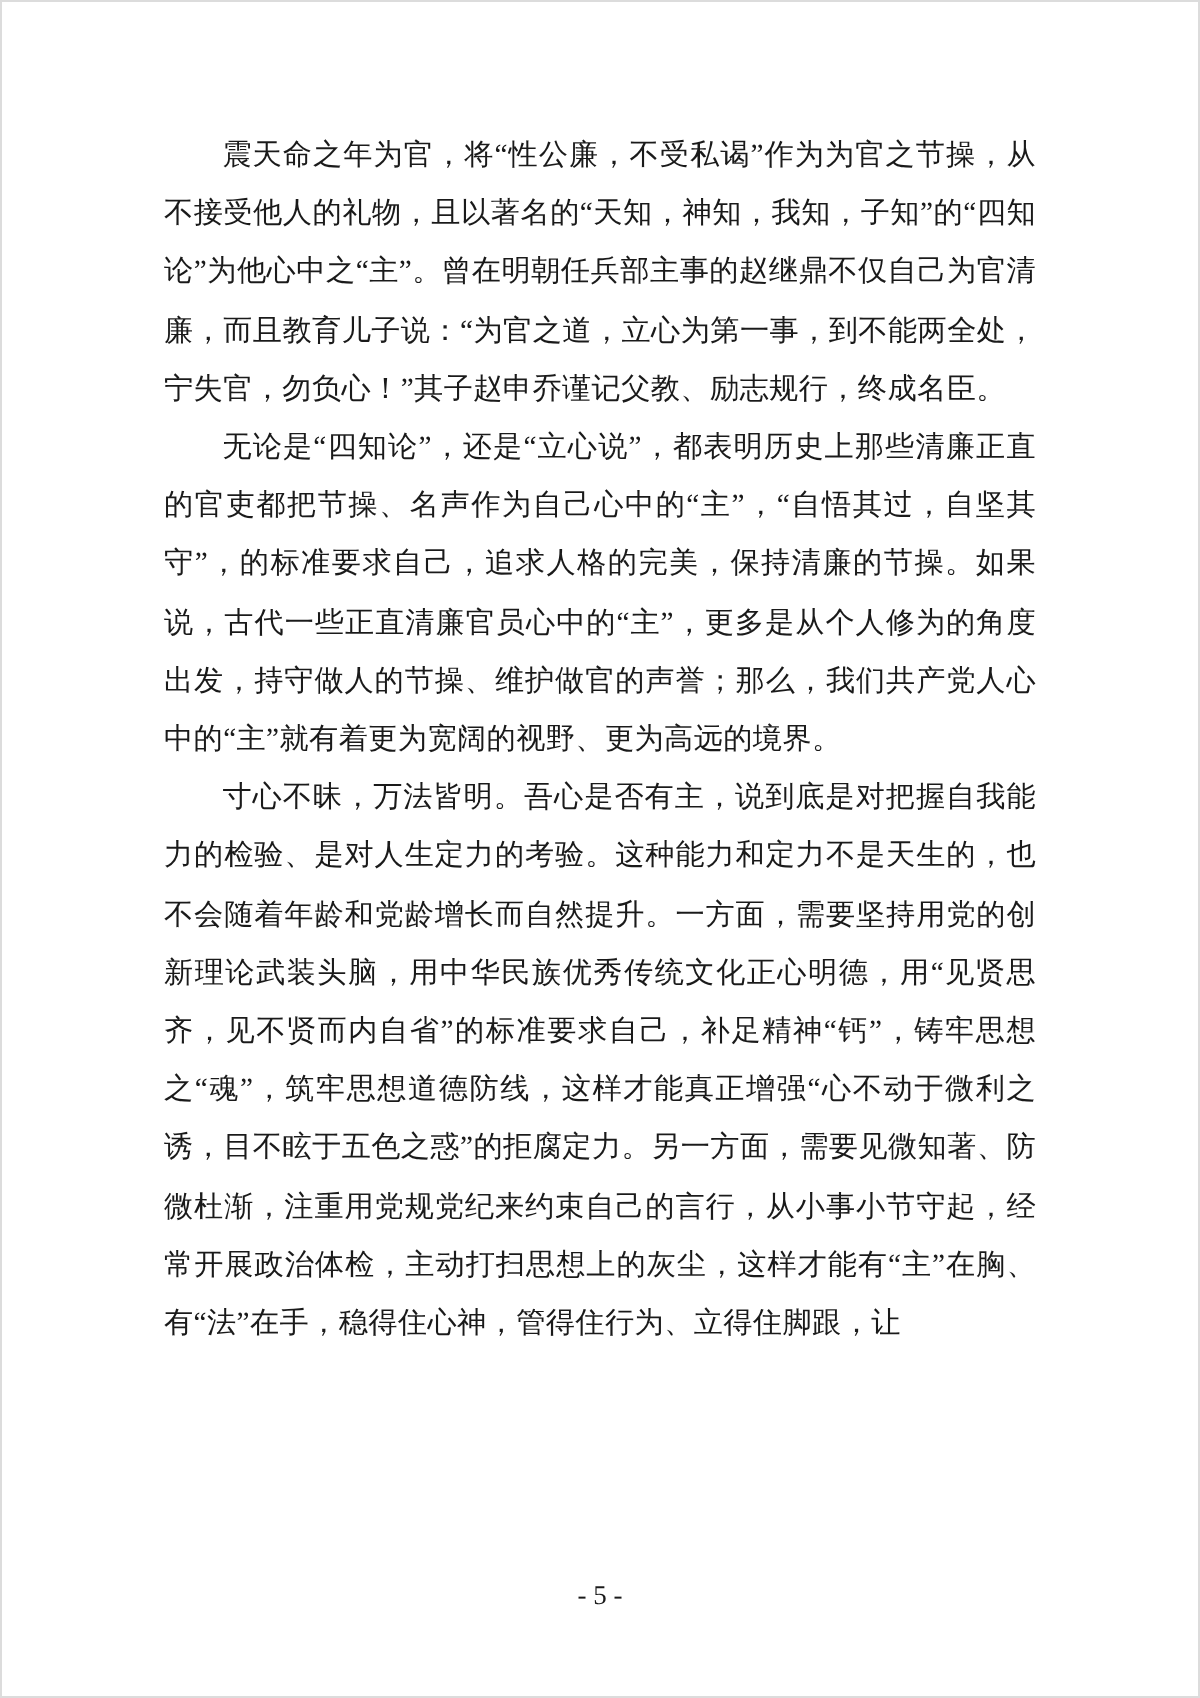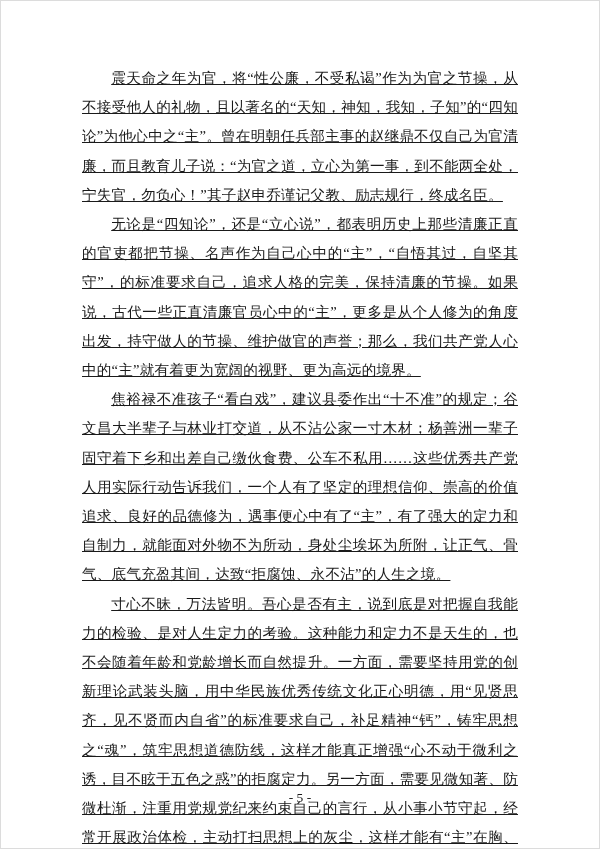--- a/index.html
+++ b/index.html
@@ -30,37 +30,35 @@
   .para {
     margin: 0 0 0 0;
     text-indent: 2em;
     font-size: 14.6px;
     line-height: 29.2px;
     text-align: justify;
     text-justify: inter-ideograph;
     color: #1a1a1a;
     letter-spacing: 0.2px;
     font-family: "Liberation Serif", "DejaVu Serif", serif;
-    text-decoration: underline;
   }
   .page-number {
     position: absolute;
     left: 0;
     right: 0;
     top: 790px;
     text-align: center;
     font-size: 13.5px;
     color: #1a1a1a;
     font-family: "Liberation Serif", "DejaVu Serif", serif;
   }
 </style>
 </head>
 <body>
 
 <div class="page">
   <div class="text-body">
     <p class="para">震天命之年为官，将“性公廉，不受私谒”作为为官之节操，从不接受他人的礼物，且以著名的“天知，神知，我知，子知”的“四知论”为他心中之“主”。曾在明朝任兵部主事的赵继鼎不仅自己为官清廉，而且教育儿子说：“为官之道，立心为第一事，到不能两全处，宁失官，勿负心！”其子赵申乔谨记父教、励志规行，终成名臣。</p>
     <p class="para">无论是“四知论”，还是“立心说”，都表明历史上那些清廉正直的官吏都把节操、名声作为自己心中的“主”，“自悟其过，自坚其守”，的标准要求自己，追求人格的完美，保持清廉的节操。如果说，古代一些正直清廉官员心中的“主”，更多是从个人修为的角度出发，持守做人的节操、维护做官的声誉；那么，我们共产党人心中的“主”就有着更为宽阔的视野、更为高远的境界。</p>
-    <p class="para">焦裕禄不准孩子“看白戏”，建议县委作出“十不准”的规定；谷文昌大半辈子与林业打交道，从不沾公家一寸木材；杨善洲一辈子固守着下乡和出差自己缴伙食费、公车不私用……这些优秀共产党人用实际行动告诉我们，一个人有了坚定的理想信仰、崇高的价值追求、良好的品德修为，遇事便心中有了“主”，有了强大的定力和自制力，就能面对外物不为所动，身处尘埃坏为所附，让正气、骨气、底气充盈其间，达致“拒腐蚀、永不沾”的人生之境。</p>
     <p class="para">寸心不昧，万法皆明。吾心是否有主，说到底是对把握自我能力的检验、是对人生定力的考验。这种能力和定力不是天生的，也不会随着年龄和党龄增长而自然提升。一方面，需要坚持用党的创新理论武装头脑，用中华民族优秀传统文化正心明德，用“见贤思齐，见不贤而内自省”的标准要求自己，补足精神“钙”，铸牢思想之“魂”，筑牢思想道德防线，这样才能真正增强“心不动于微利之诱，目不眩于五色之惑”的拒腐定力。另一方面，需要见微知著、防微杜渐，注重用党规党纪来约束自己的言行，从小事小节守起，经常开展政治体检，主动打扫思想上的灰尘，这样才能有“主”在胸、有“法”在手，稳得住心神，管得住行为、立得住脚跟，让</p>
   </div>
   <div class="page-number">- 5 -</div>
 </div>
 
 </body></html>

